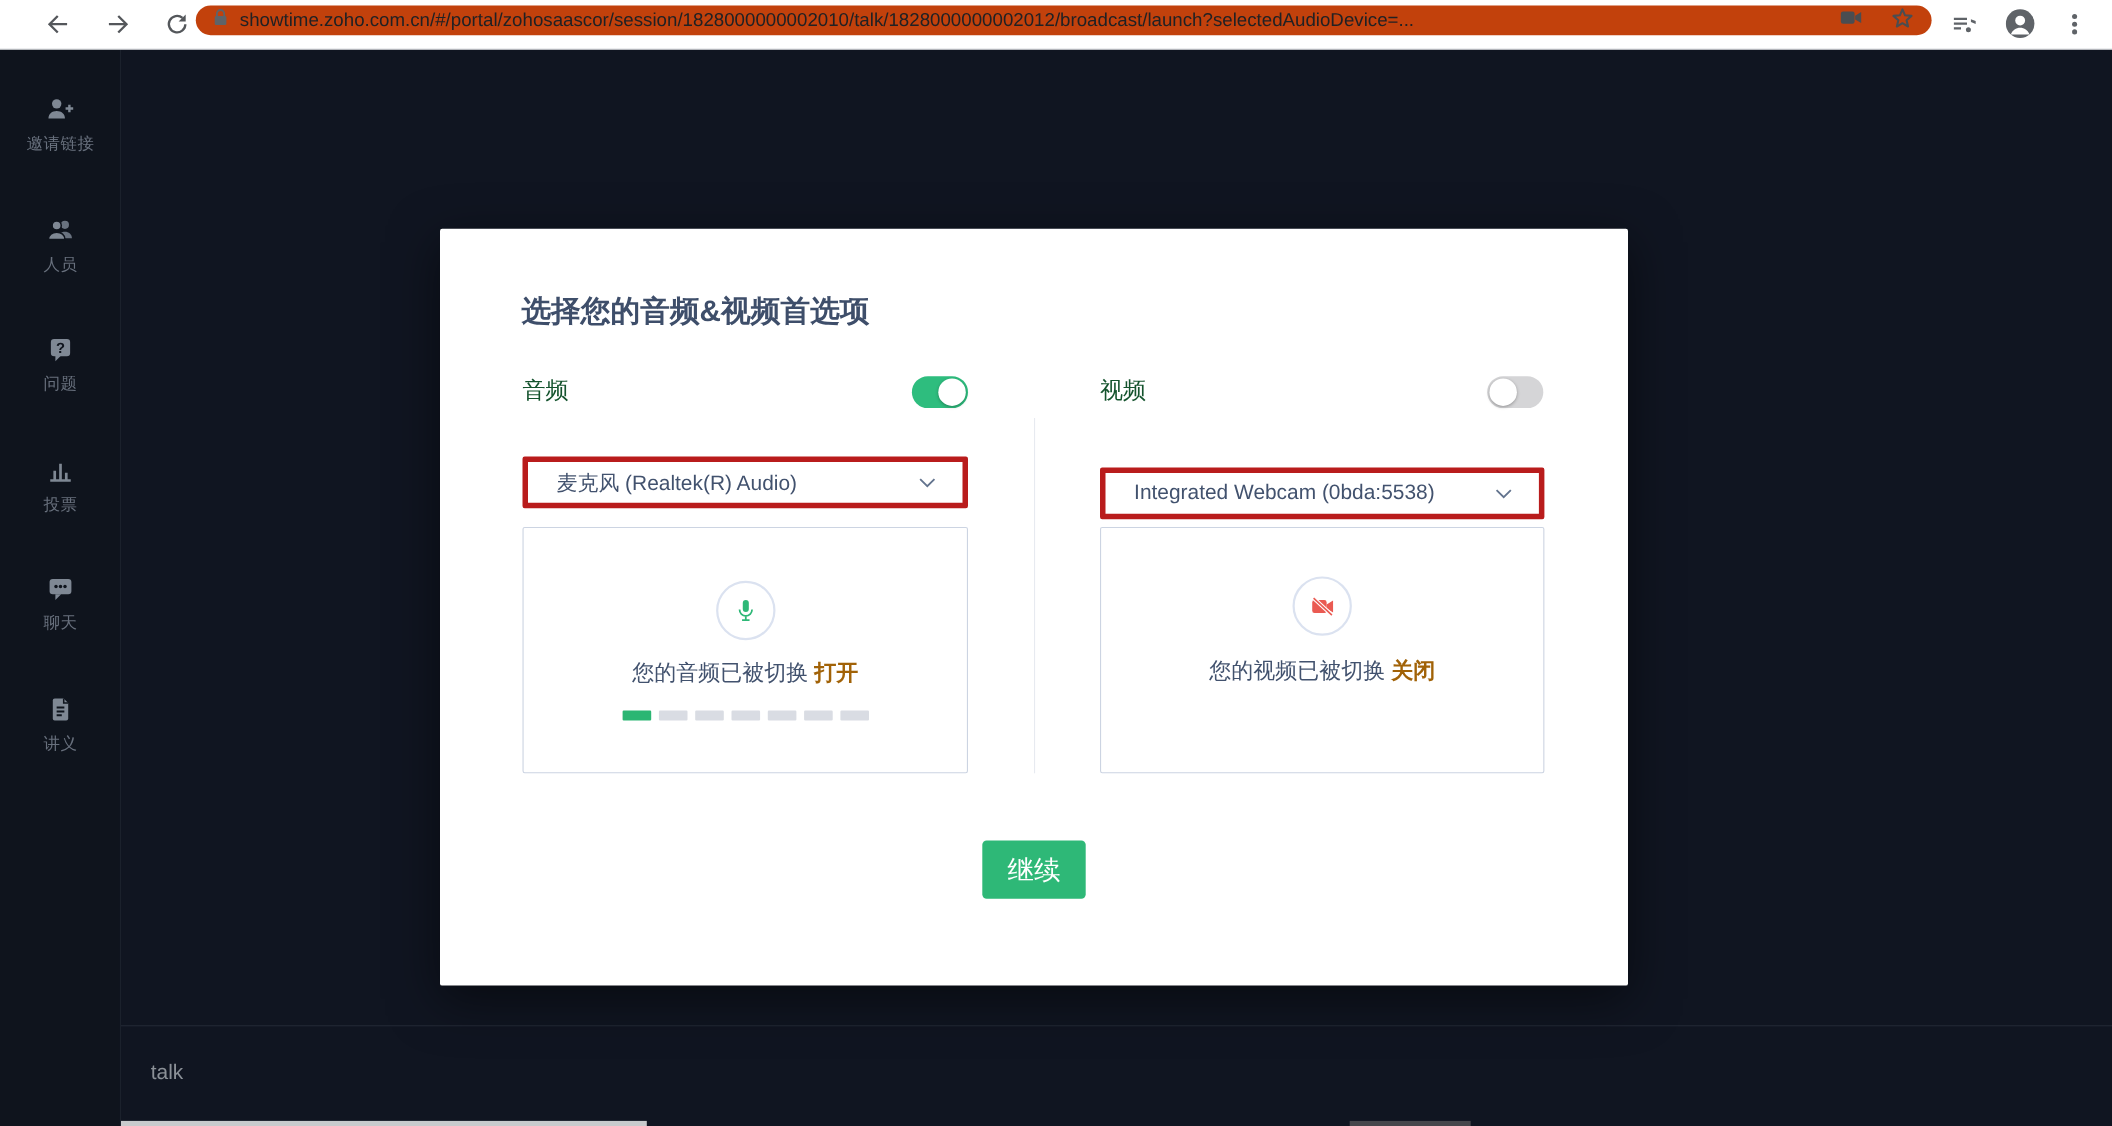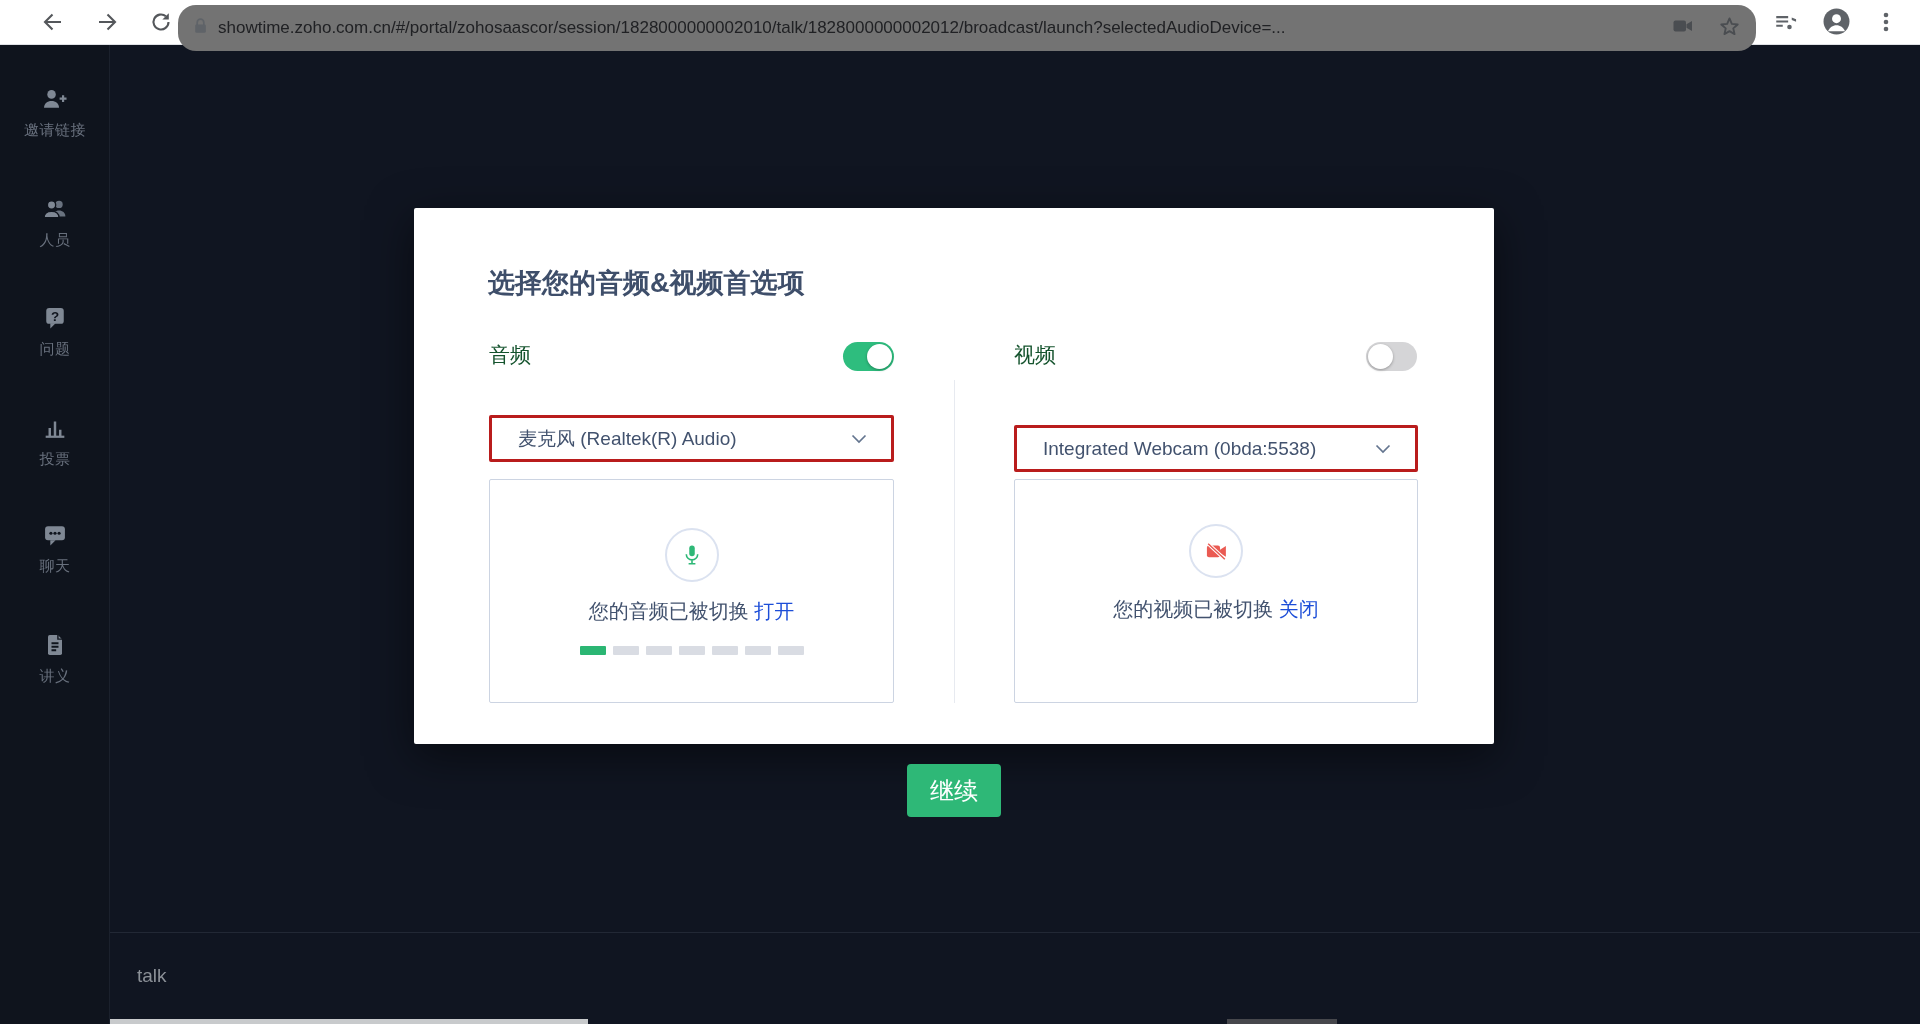--- a/index.html
+++ b/index.html
@@ -5,22 +5,22 @@
   * { margin:0; padding:0; box-sizing:border-box; }
   html,body { width:1920px; height:1024px; overflow:hidden; background:#101520;
               font-family:"Liberation Sans","DejaVu Sans",sans-serif; }
 
   
   .chrome { position:absolute; left:0; top:0; width:1920px; height:45px; background:#ffffff;
             border-bottom:1px solid #dfe1e5; z-index:30; }
   .nav-ic { position:absolute; top:8px; width:28px; height:28px; display:flex;
             align-items:center; justify-content:center; border-radius:50%; cursor:pointer; }
   .nav-ic svg { display:block; }
-  .omnibox { position:absolute; left:178px; top:5px; width:1578px; height:46px; border-radius:18px;
-             background:#737373; display:flex; align-items:center; padding:0 14px; }
+  .omnibox { position:absolute; left:178px; top:5px; width:1578px; height:27px; border-radius:18px;
+             background:#c2410c; display:flex; align-items:center; padding:0 14px; }
   .omnibox .lock { flex:0 0 auto; margin-right:9px; }
   .url-text { flex:1 1 auto; font-size:17px; color:#202124; white-space:nowrap; overflow:hidden; }
   .omni-ic { flex:0 0 auto; margin-left:22px; cursor:pointer; }
   .chrome-right { position:absolute; right:22px; top:8px; display:flex; align-items:center; gap:24px; }
   .chrome-right > div { cursor:pointer; }
 
   
   .sidebar { position:absolute; left:0; top:45px; width:110px; height:979px; background:#0f141d;
              border-right:1px solid #1b212c; z-index:10; }
   .side-item { position:absolute; left:0; width:110px; display:flex; flex-direction:column;
@@ -29,43 +29,43 @@
   .side-item svg { display:block; }
 
   
   .main { position:absolute; left:110px; top:45px; width:1810px; height:979px; background:#101521; }
   .footer-divider { position:absolute; left:0; top:887px; width:1810px; border-top:1px solid #222835; }
   .footer-note { position:absolute; left:27px; top:920px; font-size:19px; color:#8b9097; }
   .strip-light { position:absolute; left:0; top:974px; width:478px; height:5px; background:#c8cacc; }
   .strip-gray  { position:absolute; left:1117px; top:974px; width:110px; height:5px; background:#46474c; }
 
   
-  .modal { position:absolute; left:414px; top:208px; width:1080px; height:536px; background:#ffffff;
+  .modal { position:absolute; left:400px; top:208px; width:1080px; height:688px; background:#ffffff;
            border-radius:2px; box-shadow:0 12px 45px rgba(0,0,0,.5); z-index:20; }
   .modal-title { position:absolute; left:74px; top:57px; font-size:27px; font-weight:700; color:#3e4e6a; }
 
   .col-label { position:absolute; font-size:21px; color:#14532d; }
   .toggle { position:absolute; width:51px; height:29px; border-radius:15px; cursor:pointer; }
   .toggle .knob { position:absolute; top:2px; width:25px; height:25px; border-radius:50%; background:#fff;
                   box-shadow:0 1px 3px rgba(0,0,0,.3); }
   .toggle.on  { background:#2ebd7e; }
   .toggle.on .knob  { right:2px; }
   .toggle.off { background:#d5d5d7; }
   .toggle.off .knob { left:2px; }
 
-  .dropdown { position:absolute; height:47px; border:3px solid #b91c1c; border-radius:2px; background:#fff;
+  .dropdown { position:absolute; height:47px; border:5px solid #b91c1c; border-radius:2px; background:#fff;
               display:flex; align-items:center; padding:0 24px 0 26px; cursor:pointer; }
   .dropdown .dd-text { flex:1; font-size:19px; color:#42526e; white-space:nowrap; overflow:hidden; }
   .dropdown svg { flex:0 0 auto; }
 
   .preview { position:absolute; top:271px; height:224px; border:1px solid #ccd4e2; border-radius:2px; background:#fff; }
   .pv-circle { position:absolute; left:50%; transform:translateX(-50%); top:48px; width:54px; height:54px;
                border:2px solid #dbe2f0; border-radius:50%; display:flex; align-items:center; justify-content:center; }
   .pv-status { position:absolute; left:0; width:100%; text-align:center; font-size:20px; color:#42526e; }
-  .pv-status b { font-weight:400; color:#1d4ed8; }
+  .pv-status b { font-weight:700; color:#a16207; }
   .level-bars { position:absolute; left:50%; transform:translateX(-50%); top:166px; display:flex; gap:7px; }
   .level-bars .bar { width:26px; height:9px; border-radius:1px; background:#d9dce3; }
   .level-bars .bar.active { background:#2bb673; }
 
   .v-divider { position:absolute; left:540px; top:172px; width:1px; height:323px; background:#e7eaf0; }
 
   .continue-btn { position:absolute; left:493px; top:556px; width:94px; height:53px; background:#2eb877;
                   border:none; border-radius:4px; color:#ffffff; font-size:24px; cursor:pointer;
                   font-family:"Liberation Sans","DejaVu Sans",sans-serif; }
 </style>

